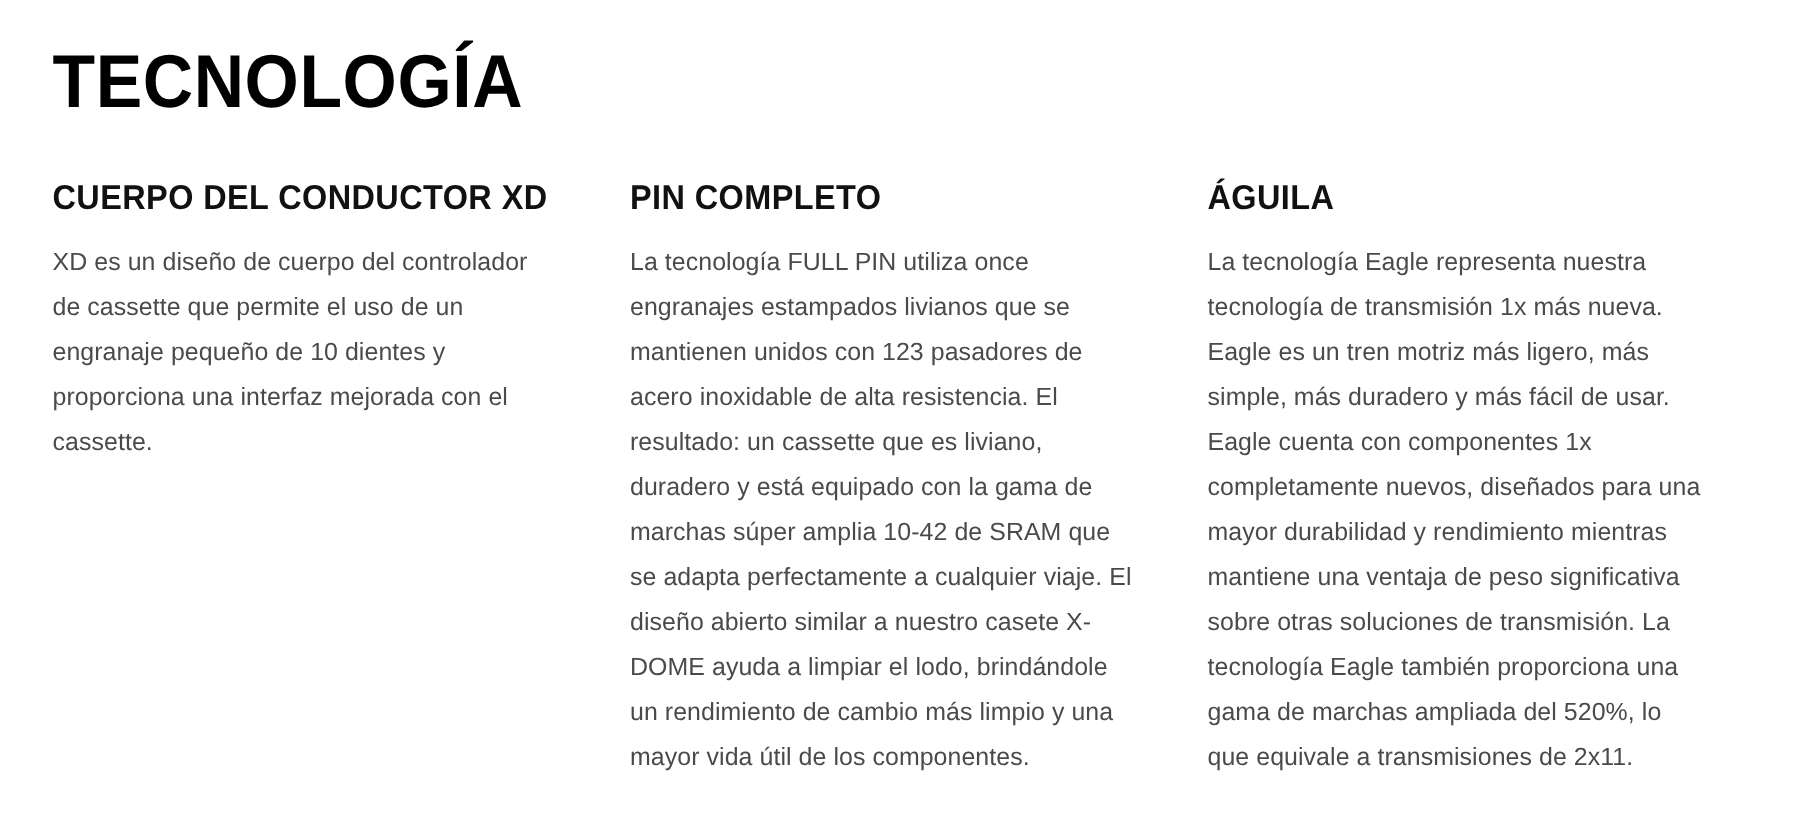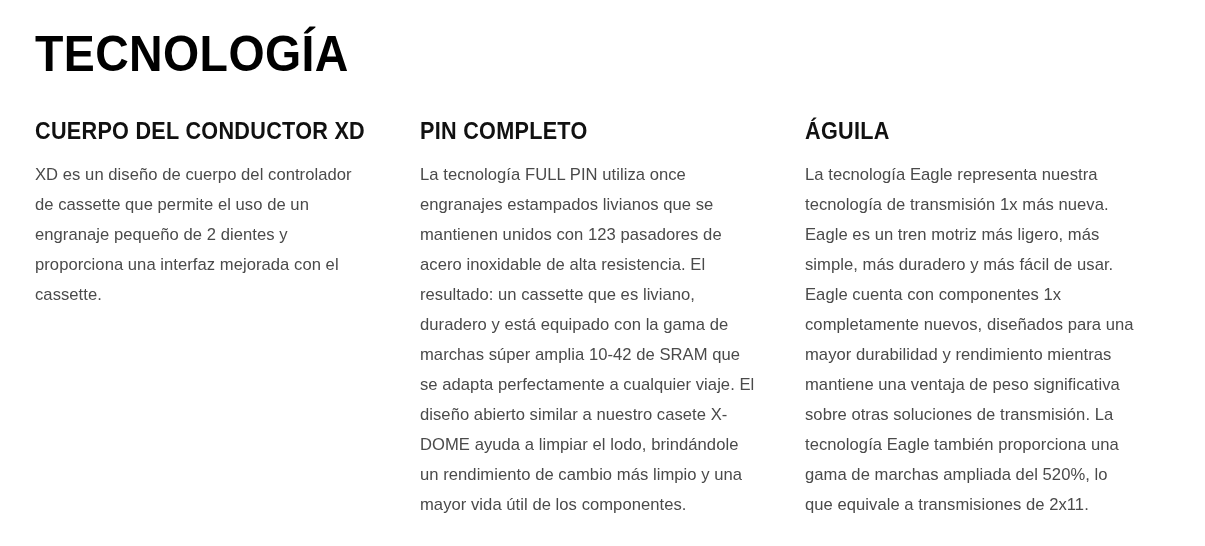--- a/index.html
+++ b/index.html
@@ -88,21 +88,21 @@
 <body>
 
 <div class="page">
 
   <h1 class="section-title">TECNOLOGÍA</h1>
 
   <div class="columns">
 
     <div class="column">
       <h2 class="column-title">CUERPO DEL CONDUCTOR XD</h2>
-      <p class="column-body">XD es un diseño de cuerpo del controlador de cassette que permite el uso de un engranaje pequeño de 2 dientes y proporciona una interfaz mejorada con el cassette.</p>
+      <p class="column-body">XD es un diseño de cuerpo del controlador de cassette que permite el uso de un engranaje pequeño de 10 dientes y proporciona una interfaz mejorada con el cassette.</p>
     </div>
 
     <div class="column">
       <h2 class="column-title">PIN COMPLETO</h2>
       <p class="column-body">La tecnología FULL PIN utiliza once engranajes estampados livianos que se mantienen unidos con 123 pasadores de acero inoxidable de alta resistencia. El resultado: un cassette que es liviano, duradero y está equipado con la gama de marchas súper amplia 10-42 de SRAM que se adapta perfectamente a cualquier viaje. El diseño abierto similar a nuestro casete X-DOME ayuda a limpiar el lodo, brindándole un rendimiento de cambio más limpio y una mayor vida útil de los componentes.</p>
     </div>
 
     <div class="column">
       <h2 class="column-title">ÁGUILA</h2>
       <p class="column-body">La tecnología Eagle representa nuestra tecnología de transmisión 1x más nueva. Eagle es un tren motriz más ligero, más simple, más duradero y más fácil de usar. Eagle cuenta con componentes 1x completamente nuevos, diseñados para una mayor durabilidad y rendimiento mientras mantiene una ventaja de peso significativa sobre otras soluciones de transmisión. La tecnología Eagle también proporciona una gama de marchas ampliada del 520%, lo que equivale a transmisiones de 2x11.</p>

